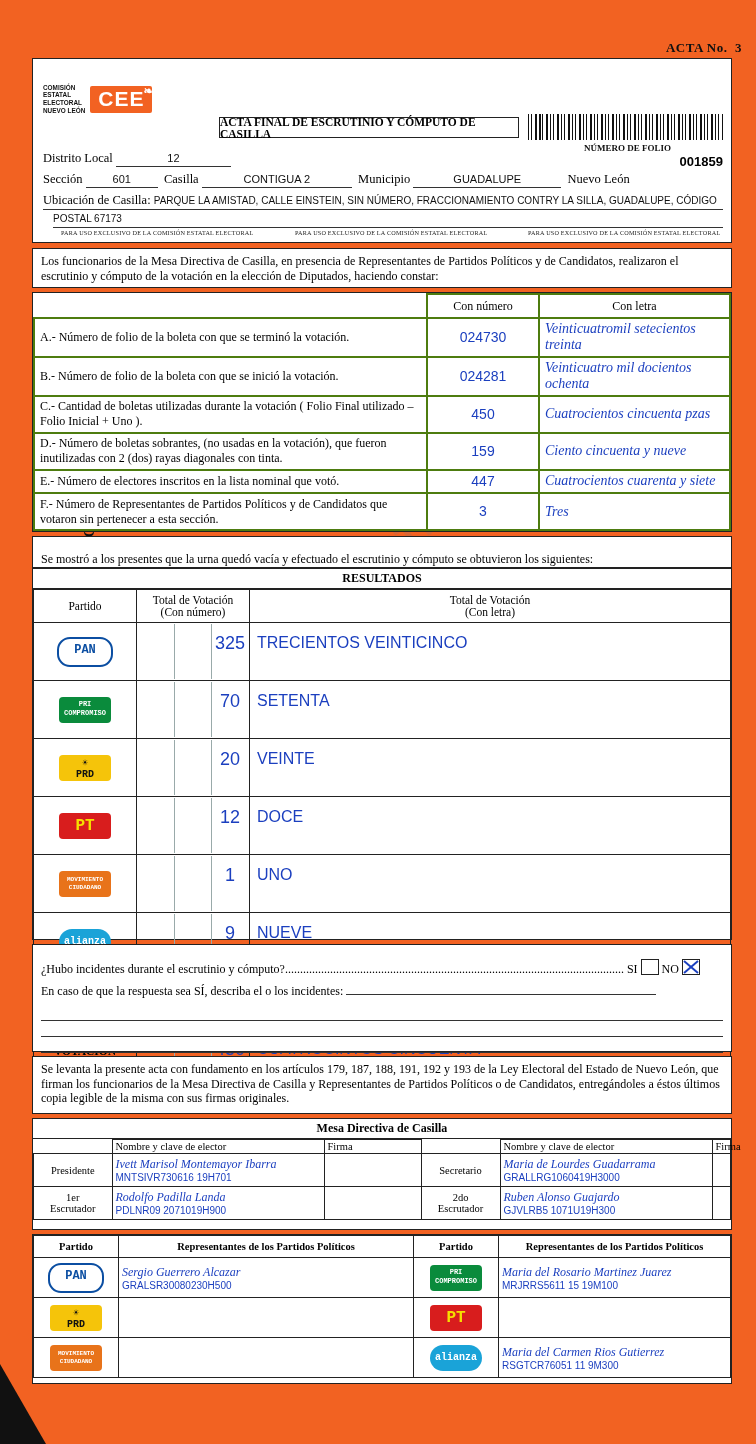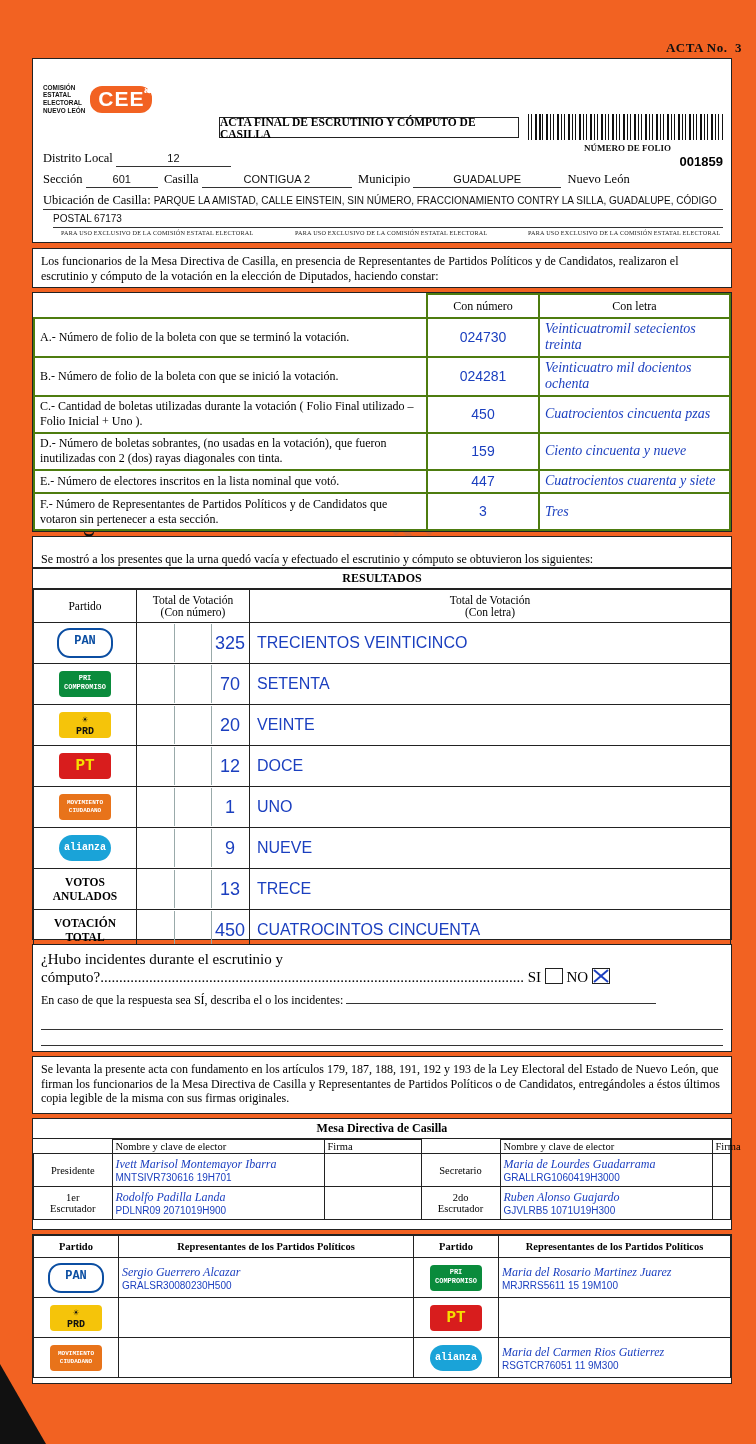--- a/index.html
+++ b/index.html
@@ -50,21 +50,21 @@
     position:absolute;left:10px;top:22px;width:175px;height:36px;
     display:flex;align-items:center;gap:5px;
   }
   .cee-text{
     font-size:6.4px;font-weight:bold;line-height:7.6px;color:#111;
     font-family:"Liberation Sans",sans-serif;
   }
   .cee-badge{
     background:#f26222;color:#fff;font-weight:bold;font-size:21px;
     padding:1px 8px 2px 8px;font-family:"Liberation Sans",sans-serif;
-    letter-spacing:1px;border-radius:12px;position:relative;
+    letter-spacing:1px;border-radius:2px;position:relative;
   }
   .cee-badge .flame{
     position:absolute;right:-2px;top:-2px;color:#fff;font-size:12px;
   }
   .subbox{
     position:absolute;left:186px;top:58px;width:298px;height:19px;
     border:1px solid #222;display:flex;align-items:center;justify-content:center;
     font-weight:bold;font-size:11.5px;background:#fff;
   }
   .barcode{
@@ -110,38 +110,38 @@
   #urn-panel{left:32px;top:536px;width:700px;height:26px;padding:15px 8px;}
   #urn-panel p{margin:0;font-size:12px;}
   
   #res-panel{left:32px;top:568px;width:700px;height:372px;}
   .res-title{text-align:center;font-weight:bold;font-size:12px;border-bottom:1px solid #222;padding:2px 0;}
   table.res{border-collapse:collapse;width:100%;table-layout:fixed;}
   table.res td{border:1px solid #222;font-size:11.5px;}
   .p-logo{width:100px;height:38px;text-align:center;vertical-align:middle;}
   .n-cell{width:110px;}
   .l-cell{}
-  .boxes{display:flex;height:38px;}
+  .boxes{display:flex;height:55px;}
   .boxes div{flex:1;border-right:1px solid #9aa;}
   .boxes div:last-child{border-right:none;}
   .party{
     display:inline-block;width:52px;height:26px;border-radius:4px;
     font-family:Liberation Mono, monospace;font-weight:bold;color:#fff;
     font-size:9px;line-height:26px;text-align:center;
   }
   .pan{background:#fff;border:2px solid #0b4ea2;color:#0b4ea2;border-radius:13px;font-size:12px;line-height:22px;}
   .pri{background:#0a8b3c;color:#fff;font-size:7px;line-height:9px;padding-top:3px;height:23px;}
   .prd{background:#f5c40a;color:#111;font-size:10px;line-height:11px;padding-top:3px;height:23px;}
   .pt{background:#d81d1d;color:#f5e000;font-size:16px;line-height:26px;}
   .mc{background:#e8731a;color:#fff;font-size:6px;line-height:8px;padding-top:5px;height:21px;}
   .alianza{background:#1aa3d8;color:#fff;font-size:10px;line-height:26px;border-radius:13px;}
   .vot-label{font-weight:bold;font-size:12px;text-align:center;line-height:14px;}
   
   #inc-panel{left:32px;top:944px;width:700px;height:108px;padding:6px 8px;}
-  .dotline{font-size:15px;}
+  .dotline{font-size:12px;margin-top:8px;}
   .chk{display:inline-block;width:16px;height:14px;border:1px solid #222;vertical-align:-2px;}
   .lines{margin-top:6px;}
   .lines div{border-bottom:1px solid #333;height:15px;}
   
   #legal-panel{left:32px;top:1056px;width:700px;height:58px;padding:5px 8px;}
   #legal-panel p{margin:0;font-size:12px;line-height:14.5px;}
   
   #mesa-panel{left:32px;top:1118px;width:700px;height:112px;}
   .mesa-title{text-align:center;font-weight:bold;font-size:12px;padding:2px 0;border-bottom:1px solid #222;}
   table.mesa{border-collapse:collapse;width:100%;table-layout:fixed;}

